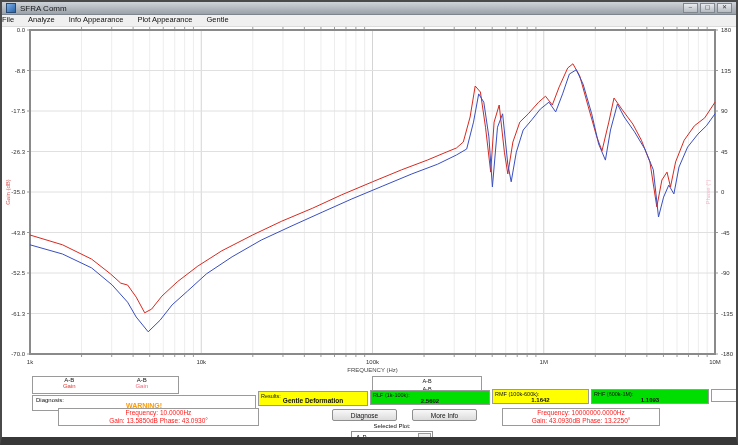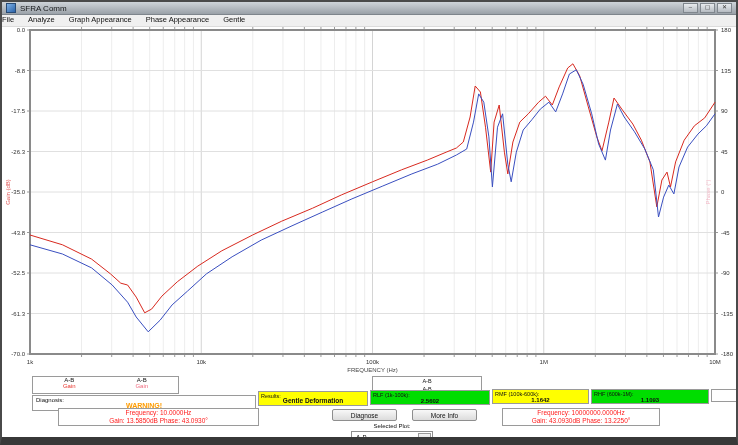--- a/index.html
+++ b/index.html
@@ -205,22 +205,22 @@
     <span class="winbtns">
       <span class="winbtn">‒</span>
       <span class="winbtn">▢</span>
       <span class="winbtn">✕</span>
     </span>
   </div>
 
   <div class="menubar abs">
     <span>File</span>
     <span>Analyze</span>
-    <span>Graph Appearance</span>
-    <span>Phase Appearance</span>
+    <span>Info Appearance</span>
+    <span>Plot Appearance</span>
     <span>Gentle</span>
   </div>
 
   <div class="panel abs bx" style="left:30px;top:374px;width:147px;height:18px;">
     <div class="legend-col">
       <div>A-B</div>
       <div class="redtxt">Gain</div>
     </div><div class="legend-col">
       <div>A-B</div>
       <div style="color:#ef6a7e;">Gain</div>

